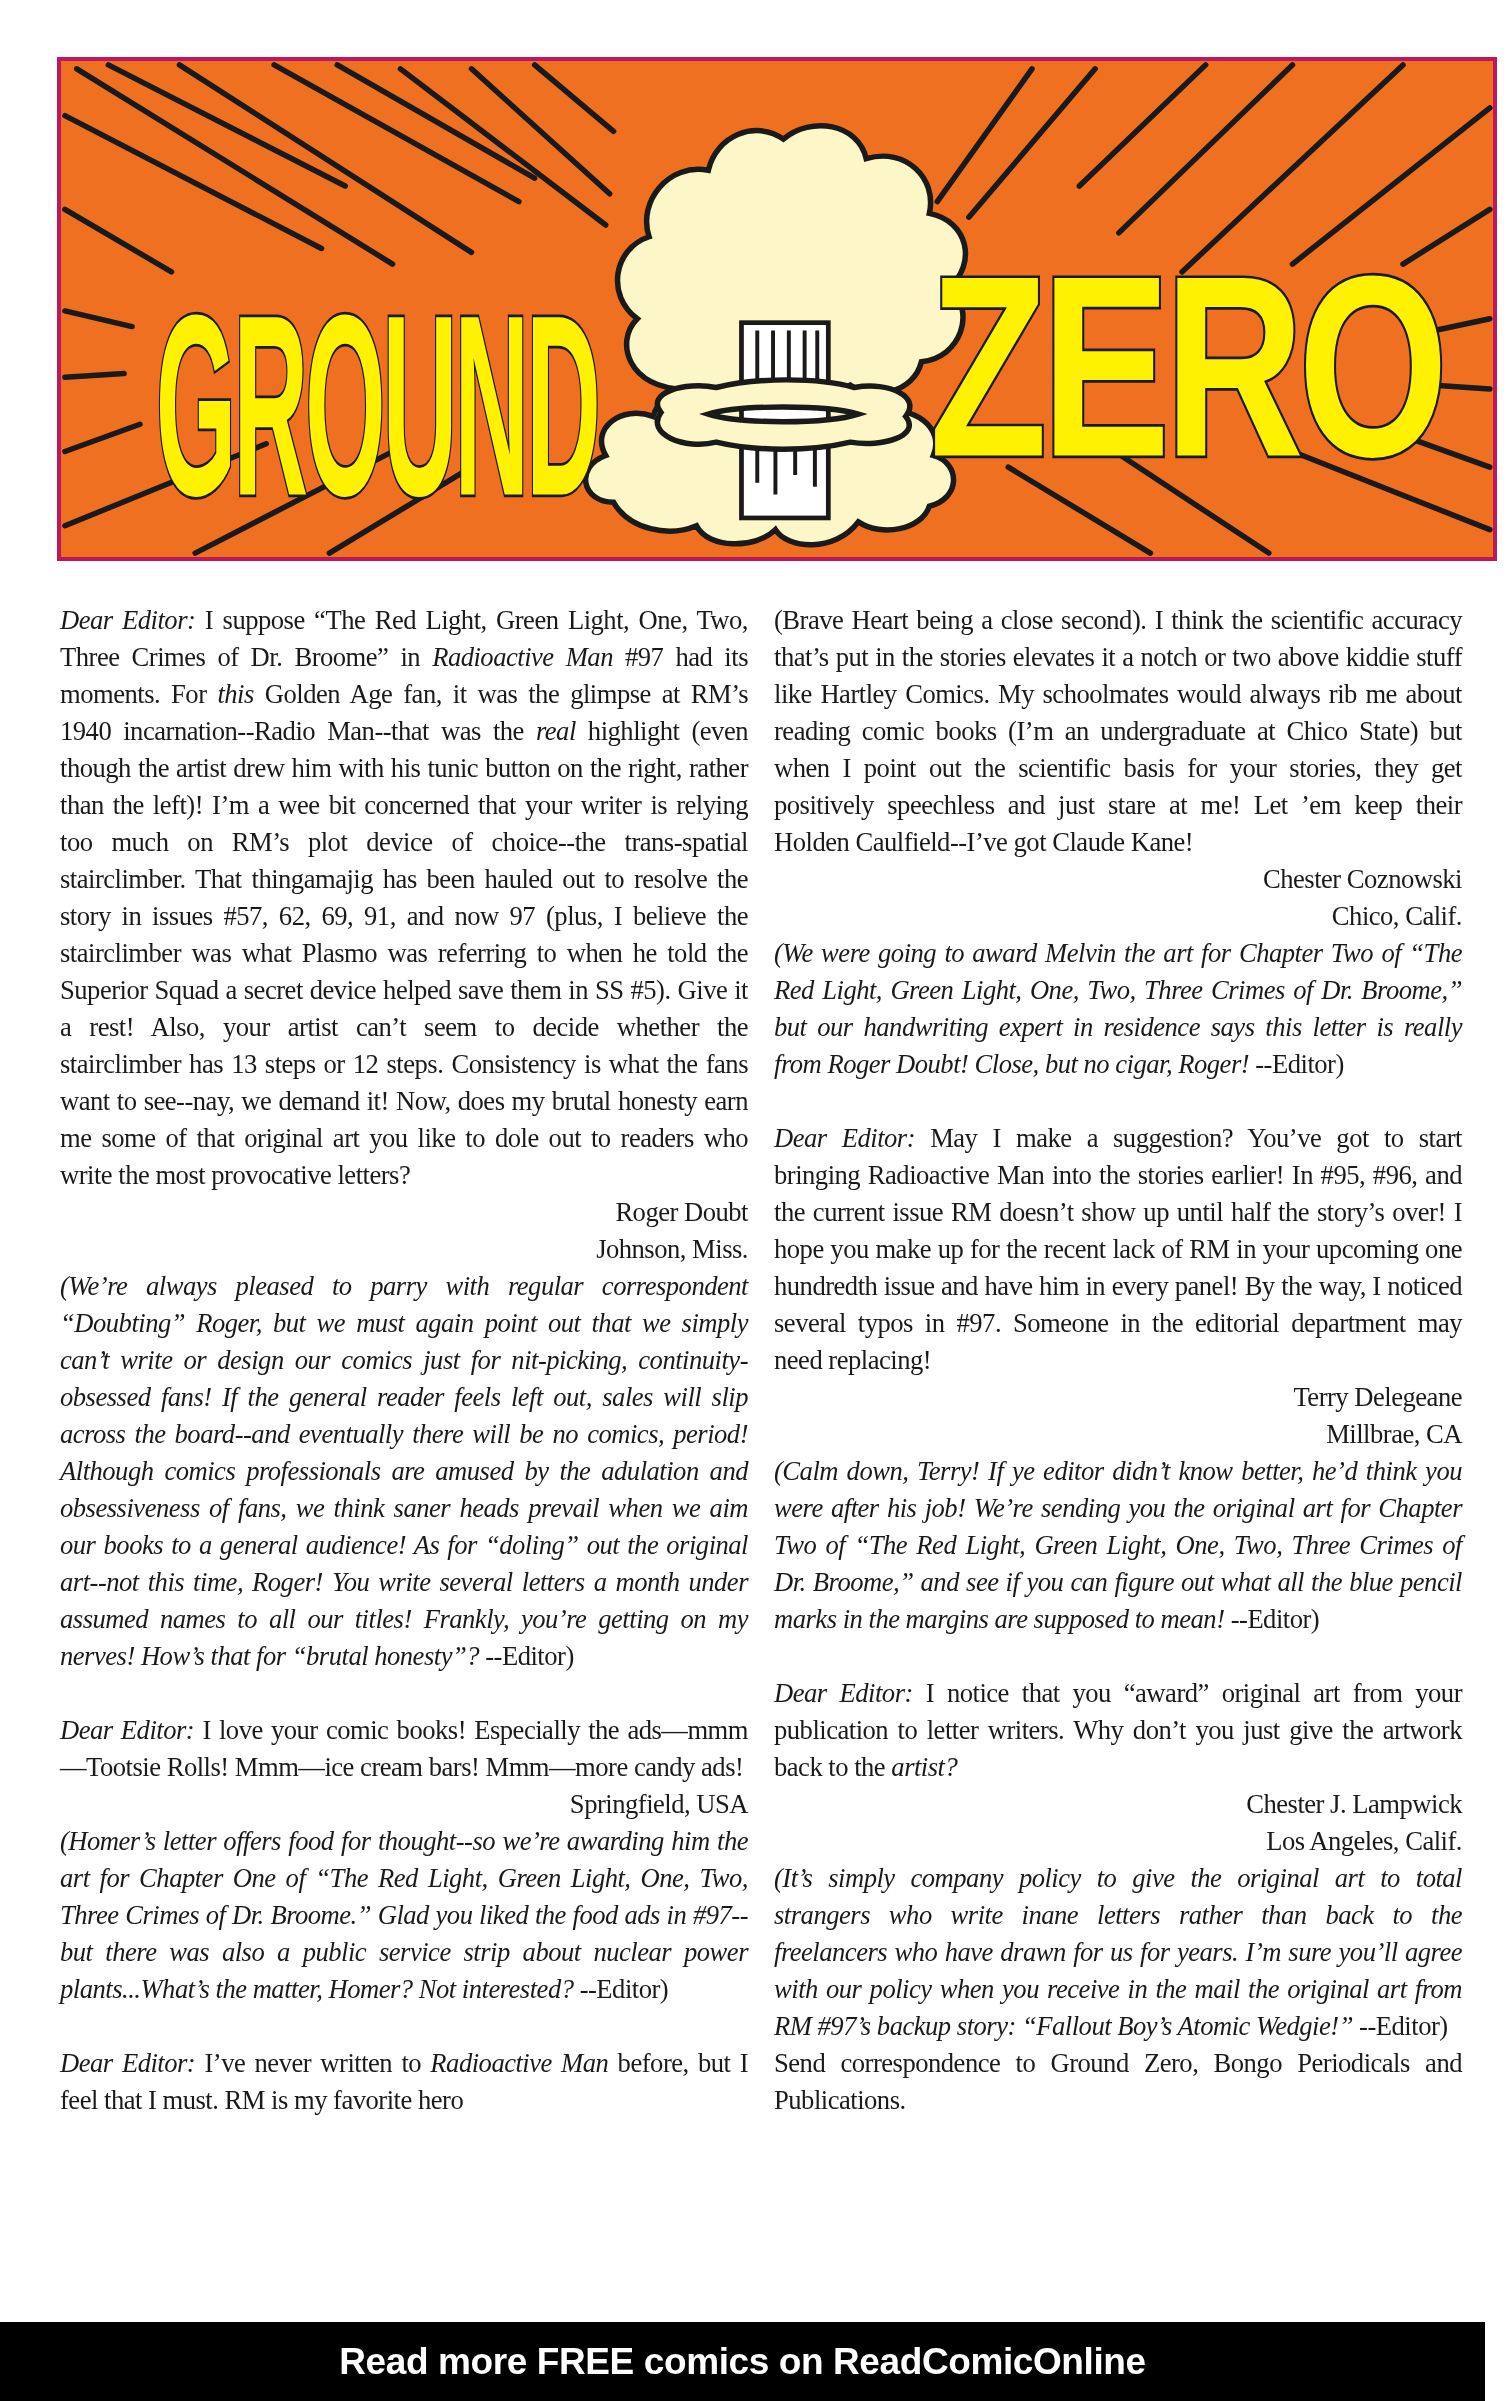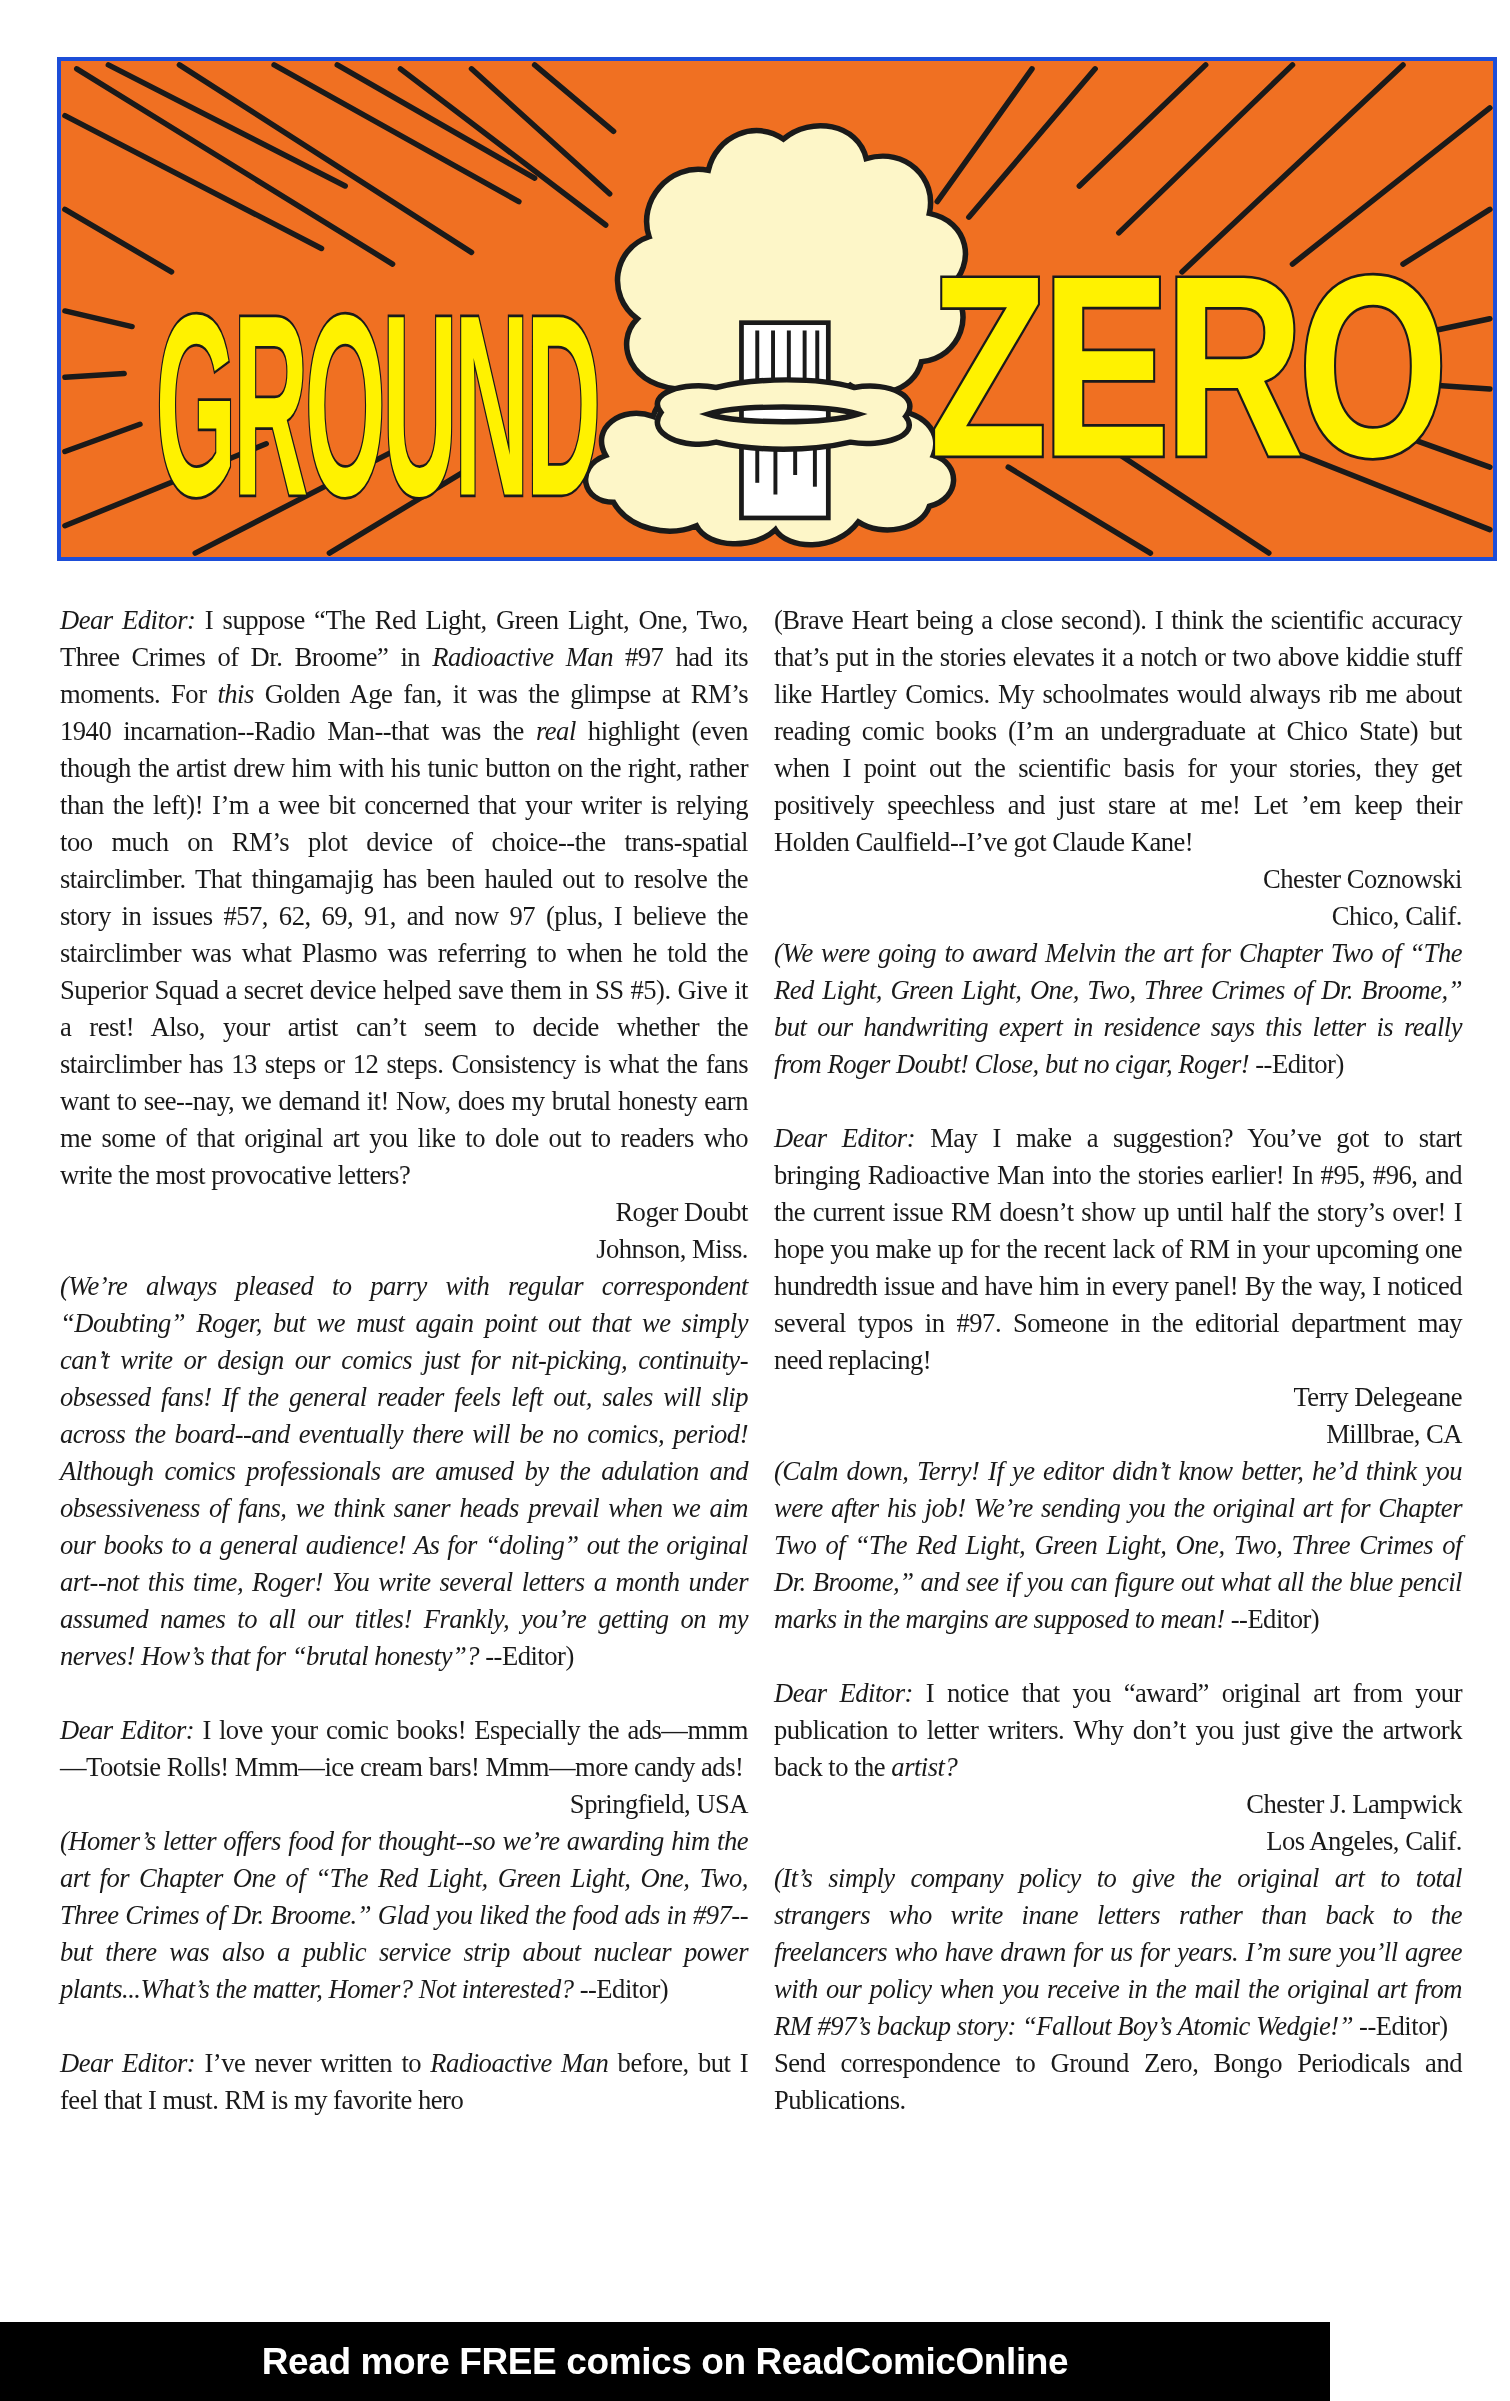--- a/index.html
+++ b/index.html
@@ -2,21 +2,21 @@
 <html style="font-size:12.7px"><head>
   <meta charset="utf-8">
   <style>
     * { box-sizing: border-box; margin: 0; padding: 0; }
     html, body { width: 1511px; height: 2401px; background: #ffffff; overflow: hidden; }
     body { position: relative; font-family: "Liberation Serif", "DejaVu Serif", serif; color: #1a1a1a; }
 
     
     .banner {
       position: absolute; left: 57px; top: 57px; width: 1440px; height: 504px;
-      border: 4px solid #1d4ed8; background: #f07022; overflow: hidden;
+      border: 4px solid #be185d; background: #f07022; overflow: hidden;
     }
     .banner svg { position: absolute; left: 0; top: 0; width: 100%; height: 100%; }
 
     
     .col {
       position: absolute; top: 602px; width: 688px;
       font-size: 26.6px; line-height: 37px; text-align: justify;
       letter-spacing: -0.5px;
     }
     .col-left { left: 60px; }
@@ -25,21 +25,21 @@
     .letter { margin-bottom: 37px; }
     .salutation { font-style: italic; }
     .em { font-style: italic; }
     .sig { text-align: right; }
     .reply { font-style: italic; }
     .reply .tag { font-style: normal; }
     .footer-note { margin-top: 73px; }
 
     
     .promo {
-      position: absolute; left: 0; top: 2322px; width: 1330px; height: 79px;
+      position: absolute; left: 0; top: 2322px; width: 1485px; height: 79px;
       background: #000000; color: #ffffff; text-align: center;
       font-family: "Liberation Sans", "DejaVu Sans", sans-serif; font-weight: bold;
       font-size: 37px; line-height: 79px; letter-spacing: -0.4px;
     }
   </style>
 </head>
 <body>
 
 <div class="banner">
   <svg viewBox="0 0 1814 635" preserveAspectRatio="none">

